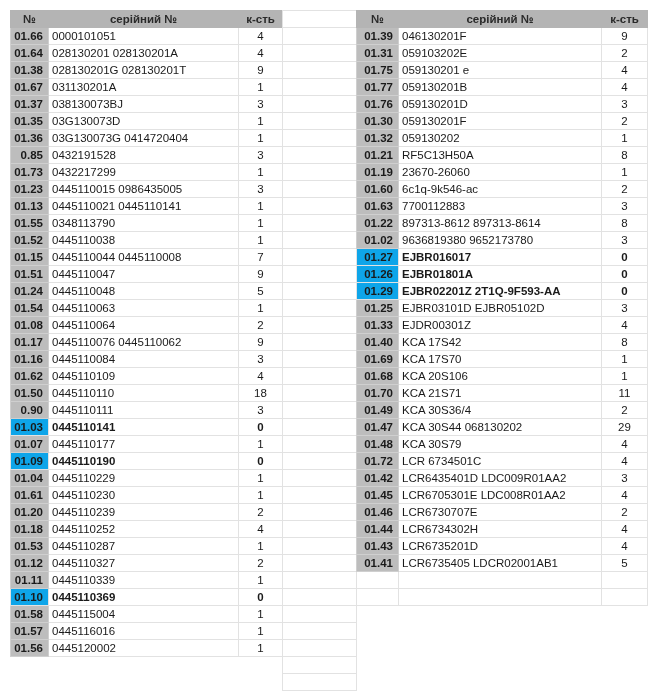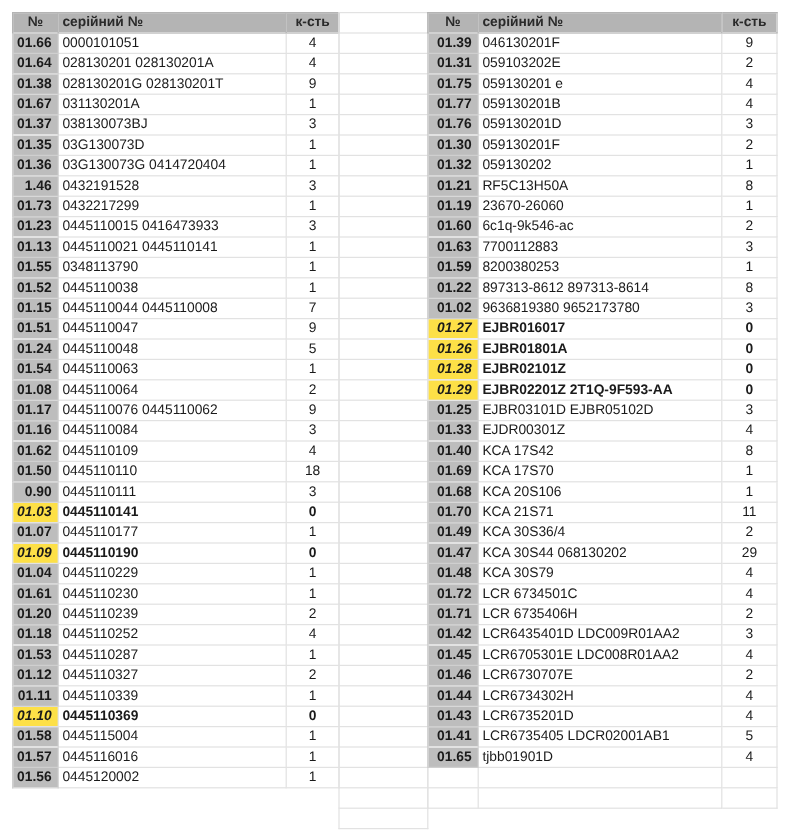--- a/index.html
+++ b/index.html
@@ -1,24 +1,24 @@
 <!DOCTYPE html>
 <html><head>
 <meta charset="utf-8">
 <style>
   html, body { margin:0; padding:0; background:#ffffff; }
   body { width:658px; height:700px; position:relative; overflow:hidden;
          font-family:"Liberation Sans", sans-serif; font-size:11.5px; color:#1a1a1a; }
   table { border-collapse:collapse; table-layout:fixed; }
   td, th { height:16px; padding:0 3px; border:1px solid #e2e2e2; white-space:nowrap; overflow:hidden;
            line-height:16px; }
-  th { background:#b4b4b4; font-weight:bold; color:#2a2a2a; text-align:left; border-color:#b4b4b4; }
+  th { background:#b4b4b4; font-weight:bold; color:#2a2a2a; text-align:center; border-color:#b4b4b4; }
   th.num, th.qty { text-align:center; }
   td.num { background:#bdbdbd; font-weight:bold; text-align:right; padding-right:5px; border-color:#cfcfcf; }
-  td.num.plain { background:#fde047; border-color:#e2e2e2;font-style:italic; }
+  td.num.plain { background:#0ea5e9; border-color:#e2e2e2; }
   td.qty { text-align:center; }
   tr.bold td { font-weight:bold; }
   td.blank { border-left:1px solid #e2e2e2; }
   #left { position:absolute; left:10px; top:10px; }
   #right { position:absolute; left:356px; top:10px; }
   #gap { position:absolute; left:282px; top:10px; }
 </style>
 </head>
 <body>
 
@@ -65,32 +65,32 @@
         <td class="num">01.35</td>
         <td>03G130073D</td>
         <td class="qty">1</td>
       </tr>
       <tr>
         <td class="num">01.36</td>
         <td>03G130073G 0414720404</td>
         <td class="qty">1</td>
       </tr>
       <tr>
-        <td class="num">1.46</td>
+        <td class="num">0.85</td>
         <td>0432191528</td>
         <td class="qty">3</td>
       </tr>
       <tr>
         <td class="num">01.73</td>
         <td>0432217299</td>
         <td class="qty">1</td>
       </tr>
       <tr>
         <td class="num">01.23</td>
-        <td>0445110015   0416473933</td>
+        <td>0445110015   0986435005</td>
         <td class="qty">3</td>
       </tr>
       <tr>
         <td class="num">01.13</td>
         <td>0445110021 0445110141</td>
         <td class="qty">1</td>
       </tr>
       <tr>
         <td class="num">01.55</td>
         <td>0348113790</td>
@@ -415,50 +415,40 @@
         <td class="num">01.60</td>
         <td>6c1q-9k546-ac</td>
         <td class="qty">2</td>
       </tr>
       <tr>
         <td class="num">01.63</td>
         <td>7700112883</td>
         <td class="qty">3</td>
       </tr>
       <tr>
-        <td class="num">01.59</td>
-        <td>8200380253</td>
-        <td class="qty">1</td>
-      </tr>
-      <tr>
         <td class="num">01.22</td>
         <td>897313-8612   897313-8614</td>
         <td class="qty">8</td>
       </tr>
       <tr>
         <td class="num">01.02</td>
         <td>9636819380 9652173780</td>
         <td class="qty">3</td>
       </tr>
       <tr class="bold">
         <td class="num plain">01.27</td>
         <td>EJBR016017</td>
         <td class="qty">0</td>
       </tr>
       <tr class="bold">
         <td class="num plain">01.26</td>
         <td>EJBR01801A</td>
         <td class="qty">0</td>
       </tr>
       <tr class="bold">
-        <td class="num plain">01.28</td>
-        <td>EJBR02101Z</td>
-        <td class="qty">0</td>
-      </tr>
-      <tr class="bold">
         <td class="num plain">01.29</td>
         <td>EJBR02201Z   2T1Q-9F593-AA</td>
         <td class="qty">0</td>
       </tr>
       <tr>
         <td class="num">01.25</td>
         <td>EJBR03101D EJBR05102D</td>
         <td class="qty">3</td>
       </tr>
       <tr>
@@ -500,25 +490,20 @@
         <td class="num">01.48</td>
         <td>KCA 30S79</td>
         <td class="qty">4</td>
       </tr>
       <tr>
         <td class="num">01.72</td>
         <td>LCR 6734501C</td>
         <td class="qty">4</td>
       </tr>
       <tr>
-        <td class="num">01.71</td>
-        <td>LCR 6735406H</td>
-        <td class="qty">2</td>
-      </tr>
-      <tr>
         <td class="num">01.42</td>
         <td>LCR6435401D  LDC009R01AA2</td>
         <td class="qty">3</td>
       </tr>
       <tr>
         <td class="num">01.45</td>
         <td>LCR6705301E  LDC008R01AA2</td>
         <td class="qty">4</td>
       </tr>
       <tr>
@@ -533,25 +518,20 @@
       </tr>
       <tr>
         <td class="num">01.43</td>
         <td>LCR6735201D</td>
         <td class="qty">4</td>
       </tr>
       <tr>
         <td class="num">01.41</td>
         <td>LCR6735405  LDCR02001AB1</td>
         <td class="qty">5</td>
-      </tr>
-      <tr>
-        <td class="num">01.65</td>
-        <td>tjbb01901D</td>
-        <td class="qty">4</td>
       </tr>
       <tr>
         <td></td>
         <td></td>
         <td></td>
       </tr>
       <tr>
         <td></td>
         <td></td>
         <td></td>

